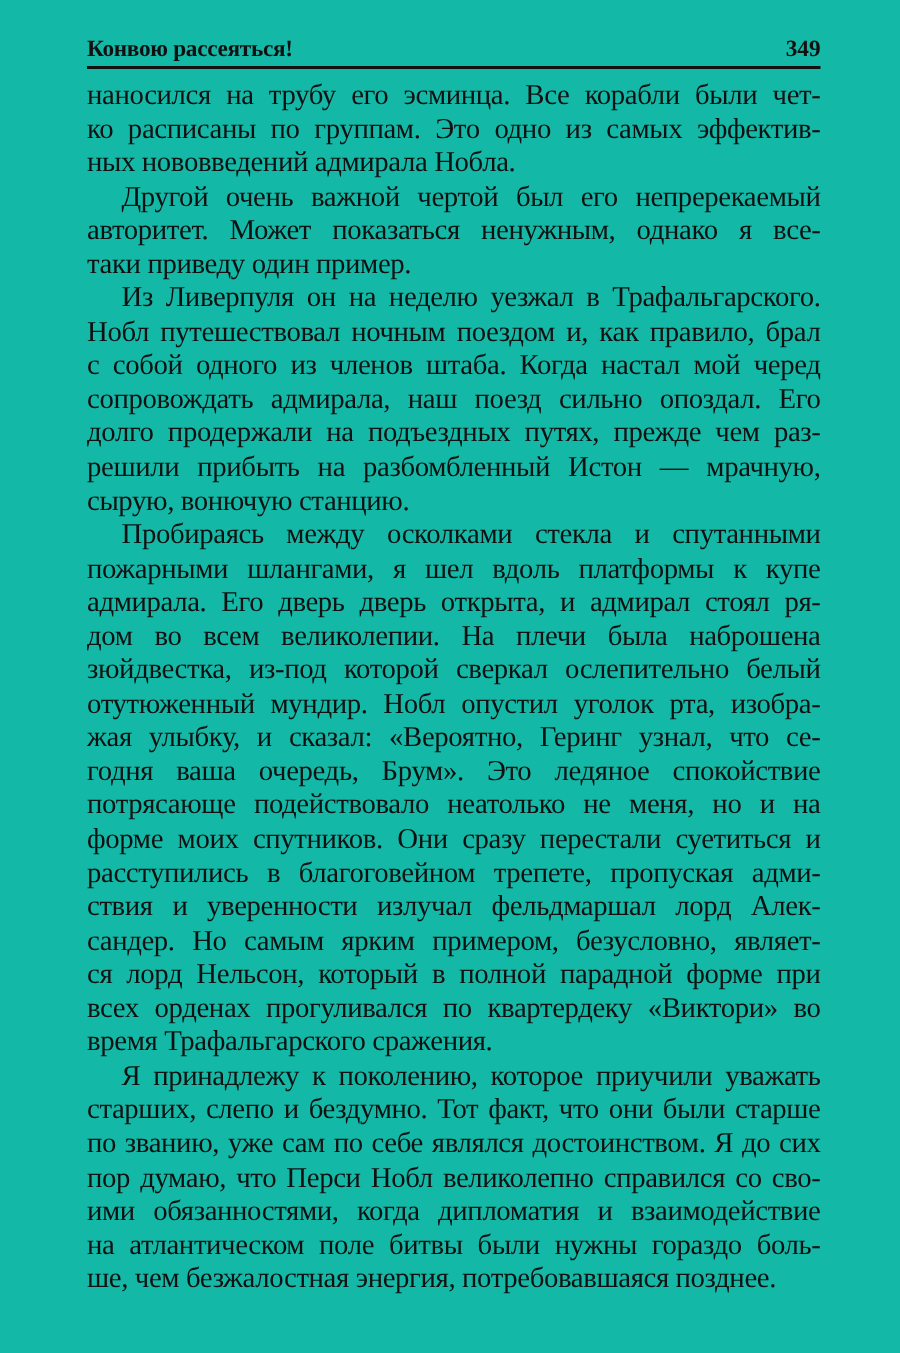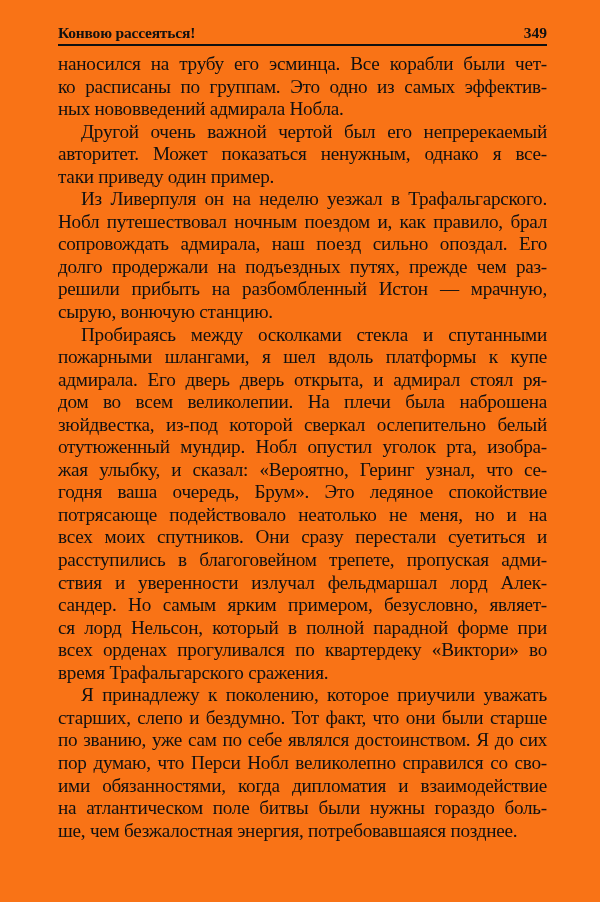--- a/index.html
+++ b/index.html
@@ -1,17 +1,17 @@
 <!DOCTYPE html>
 <html><head>
 <meta charset="utf-8">
 <style>
   html, body { margin: 0; padding: 0; background: #ffffff; }
   body { width: 600px; height: 902px; position: relative; overflow: hidden; color: #111; }
-  .page { position: absolute; left: 0; top: 0; width: 600px; height: 902px; background: #f97316; }
+  .page { position: absolute; left: 0; top: 0; width: 600px; height: 902px; background: #14b8a6; }
   .header { position: absolute; left: 58px; top: 22px; width: 489px; height: 22px;
             font-family: "Liberation Serif", serif; }
   .running-title { position: absolute; left: 0; top: 2px; font-size: 15.5px; font-weight: bold; letter-spacing: -0.2px; }
   .page-number { position: absolute; right: 0; top: 2px; font-size: 15.5px; font-weight: bold; }
   .rule { position: absolute; left: 58px; top: 44px; width: 489px; height: 2px; background: #111; }
   .body-text { position: absolute; left: 58px; top: 53px; width: 489px;
                font-family: "Liberation Serif", serif; font-size: 19.2px; line-height: 22.55px;
                text-align: justify; letter-spacing: -0.25px; }
   .line { display: block; white-space: nowrap; text-align: justify; text-align-last: justify; height: 22.55px; }
   .line.last { text-align-last: left; }
@@ -34,36 +34,37 @@
         <span class="line last">ных нововведений адмирала Нобла.</span>
       </div>
       <div class="paragraph">
         <span class="line indent">Другой очень важной чертой был его непререкаемый</span>
         <span class="line">авторитет. Может показаться ненужным, однако я все-</span>
         <span class="line last">таки приведу один пример.</span>
       </div>
       <div class="paragraph">
         <span class="line indent">Из Ливерпуля он на неделю уезжал в Трафальгарского.</span>
         <span class="line">Нобл путешествовал ночным поездом и, как правило, брал</span>
+        <span class="line">с собой одного из членов штаба. Когда настал мой черед</span>
         <span class="line">сопровождать адмирала, наш поезд сильно опоздал. Его</span>
         <span class="line">долго продержали на подъездных путях, прежде чем раз-</span>
         <span class="line">решили прибыть на разбомбленный Истон — мрачную,</span>
         <span class="line last">сырую, вонючую станцию.</span>
       </div>
       <div class="paragraph">
         <span class="line indent">Пробираясь между осколками стекла и спутанными</span>
         <span class="line">пожарными шлангами, я шел вдоль платформы к купе</span>
         <span class="line">адмирала. Его дверь дверь открыта, и адмирал стоял ря-</span>
         <span class="line">дом во всем великолепии. На плечи была наброшена</span>
         <span class="line">зюйдвестка, из-под которой сверкал ослепительно белый</span>
         <span class="line">отутюженный мундир. Нобл опустил уголок рта, изобра-</span>
         <span class="line">жая улыбку, и сказал: «Вероятно, Геринг узнал, что се-</span>
         <span class="line">годня ваша очередь, Брум». Это ледяное спокойствие</span>
         <span class="line">потрясающе подействовало неатолько не меня, но и на</span>
-        <span class="line">всех моих спутников. Они сразу перестали суетиться и</span>
+        <span class="line">форме моих спутников. Они сразу перестали суетиться и</span>
         <span class="line">расступились в благоговейном трепете, пропуская адми-</span>
         <span class="line">ствия и уверенности излучал фельдмаршал лорд Алек-</span>
         <span class="line">сандер. Но самым ярким примером, безусловно, являет-</span>
         <span class="line">ся лорд Нельсон, который в полной парадной форме при</span>
         <span class="line">всех орденах прогуливался по квартердеку «Виктори» во</span>
         <span class="line last">время Трафальгарского сражения.</span>
       </div>
       <div class="paragraph">
         <span class="line indent">Я принадлежу к поколению, которое приучили уважать</span>
         <span class="line">старших, слепо и бездумно. Тот факт, что они были старше</span>

